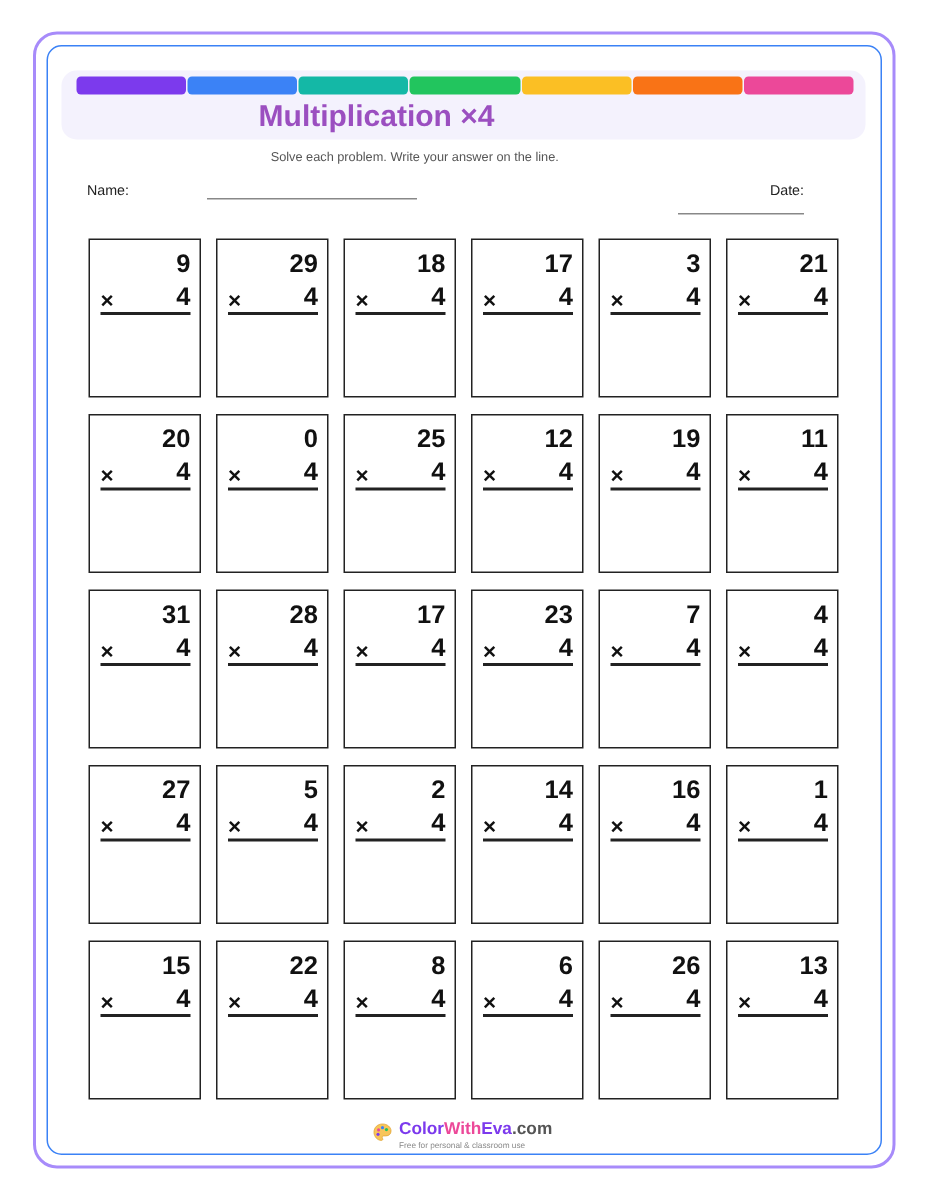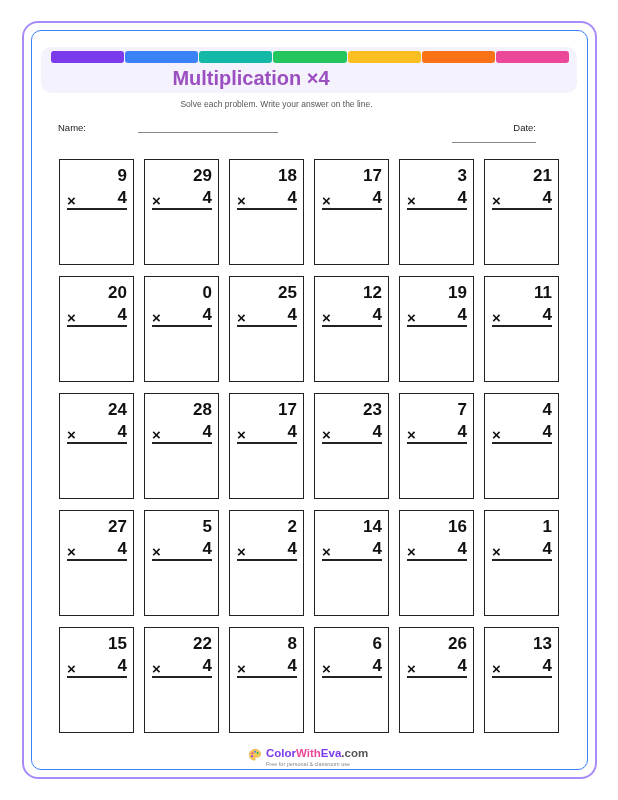--- a/index.html
+++ b/index.html
@@ -166,21 +166,21 @@
       <span class="multiplier">4</span>
       <div class="rule"></div>
     </div>
     <div class="problem">
       <span class="top-num">11</span>
       <span class="times">×</span>
       <span class="multiplier">4</span>
       <div class="rule"></div>
     </div>
     <div class="problem">
-      <span class="top-num">24</span>
+      <span class="top-num">31</span>
       <span class="times">×</span>
       <span class="multiplier">4</span>
       <div class="rule"></div>
     </div>
     <div class="problem">
       <span class="top-num">28</span>
       <span class="times">×</span>
       <span class="multiplier">4</span>
       <div class="rule"></div>
     </div>

